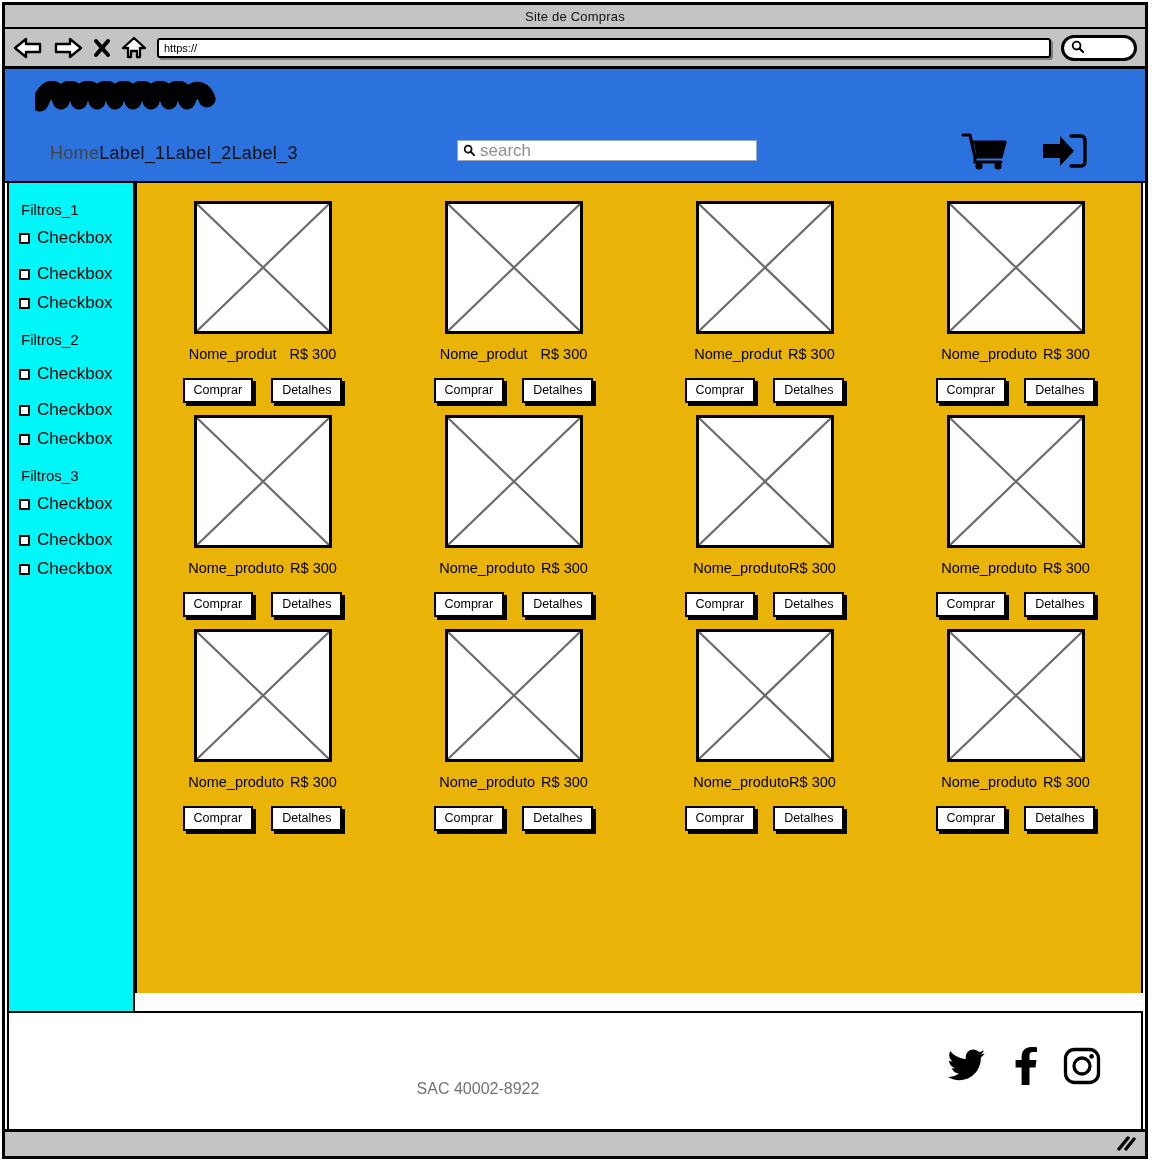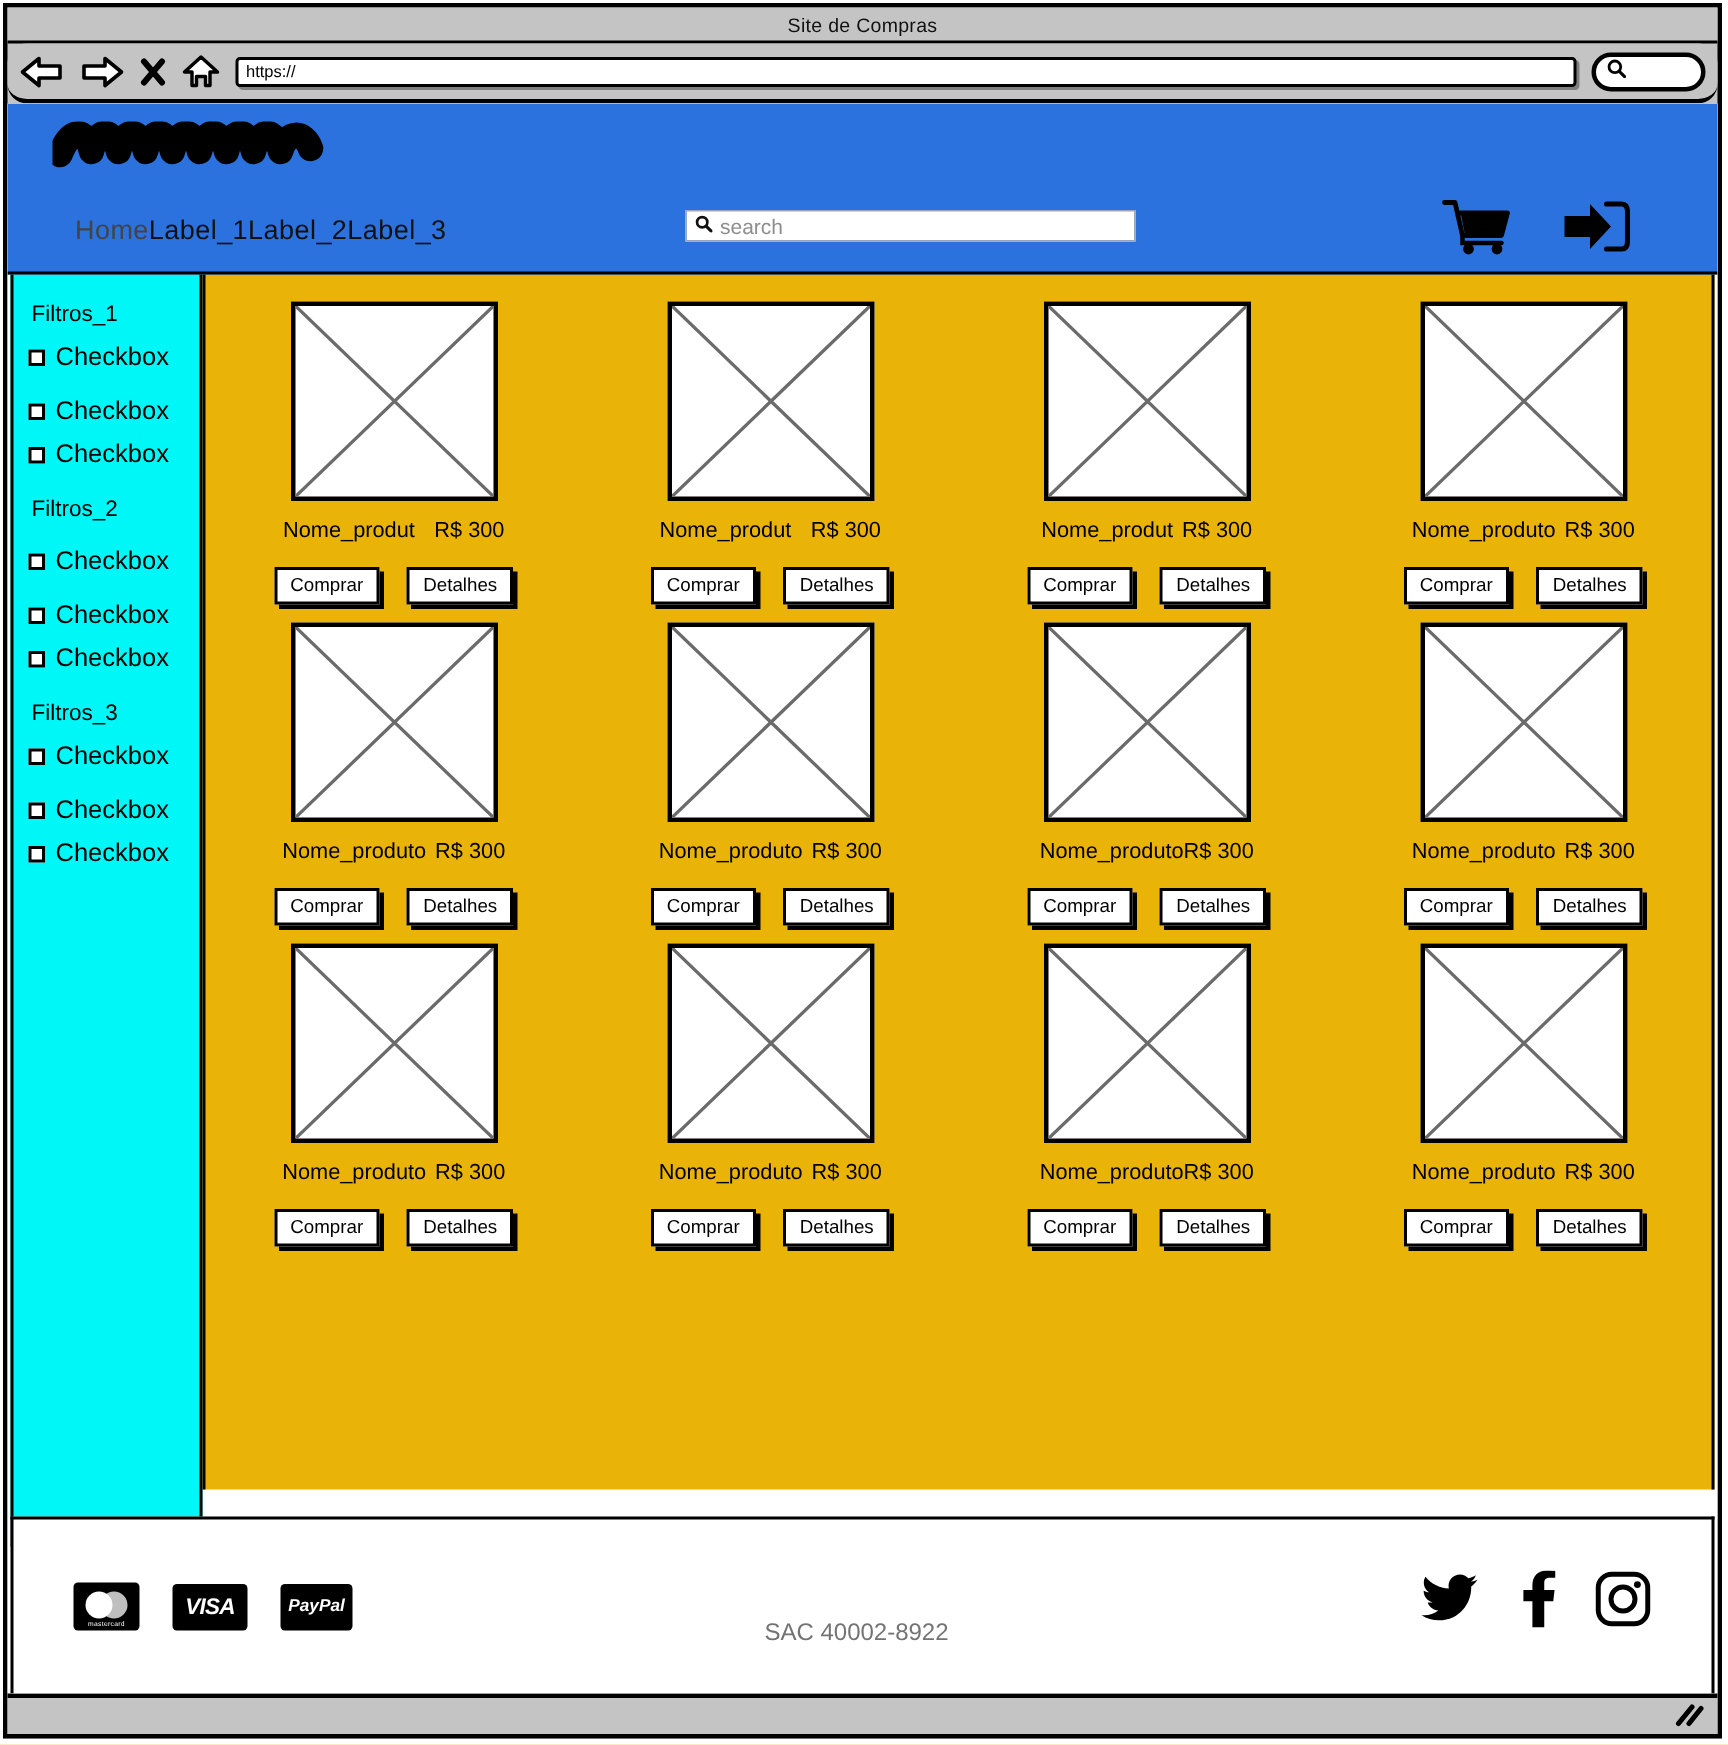--- a/index.html
+++ b/index.html
@@ -46,21 +46,20 @@
   .chrome-bar {
     height: 40px;
     background: #c4c4c4;
     border-bottom: 3px solid #000;
     display: flex;
     align-items: center;
     padding: 0 8px;
     gap: 10px;
     flex: none;
     box-sizing: border-box;
-    border-radius: 13px;
   }
   .nav-btn { cursor: default; display: flex; align-items: center; }
   .url-field {
     flex: 1;
     height: 20px;
     background: #fff;
     border: 2px solid #000;
     border-radius: 3px;
     display: flex;
     align-items: center;
@@ -131,21 +130,21 @@
     height: 21px;
     background: #fff;
     border: 1px solid #9aa7bb;
     display: flex;
     align-items: center;
     padding-left: 5px;
     box-sizing: border-box;
     gap: 5px;
   }
   .header-search-text {
-    font-size: 14px;
+    font-size: 17px;
     color: #8e8e8e;
   }
 
   .header-icons {
     position: absolute;
     right: 58px;
     top: 62px;
     display: flex;
     align-items: center;
     gap: 32px;
@@ -591,31 +590,20 @@
               <div class="product-buttons">
                 <button class="wf-button">Comprar</button>
                 <button class="wf-button">Detalhes</button>
               </div>
             </div>
           </div>
       </div>
     </div>
 
     <div class="site-footer">
-      <div class="pay-icons">
-        <span class="pay-badge pay-mc">
-          <svg width="44" height="26" viewBox="0 0 44 26">
-              <circle cx="17" cy="12" r="9" fill="#fff"></circle>
-              <circle cx="27" cy="12" r="9" fill="#fff" opacity="0.75"></circle>
-            </svg>
-          <span class="mc-sub">mastercard</span>
-        </span>
-        <span class="pay-badge pay-visa">VISA</span>
-        <span class="pay-badge pay-paypal">PayPal</span>
-      </div>
 
       <div class="sac-text">SAC 40002-8922</div>
 
       <div class="social-icons">
         <span>
           <svg width="40" height="34" viewBox="0 0 40 34">
             <path d="M38 4.2c-1.4.7-2.9 1.1-4.5 1.3 1.6-1 2.8-2.5 3.4-4.3-1.5.9-3.2 1.6-5 1.9C30.5 1.5 28.5.6 26.3.6c-4.2 0-7.6 3.4-7.6 7.7 0 .6.1 1.2.2 1.7C12.6 9.7 7 6.7 3.3 2.1c-.7 1.2-1.1 2.5-1.1 4 0 2.7 1.4 5 3.4 6.4-1.3 0-2.5-.4-3.5-1v.1c0 3.7 2.6 6.8 6.1 7.5-.6.2-1.3.3-2 .3-.5 0-1 0-1.4-.1 1 3 3.8 5.2 7.1 5.3-2.6 2-5.9 3.3-9.4 3.3-.6 0-1.2 0-1.8-.1 3.4 2.2 7.3 3.4 11.6 3.4 13.9 0 21.5-11.6 21.5-21.6v-1c1.5-1.1 2.8-2.5 3.8-4z" fill="#000"></path>
           </svg>
         </span>
         <span>

